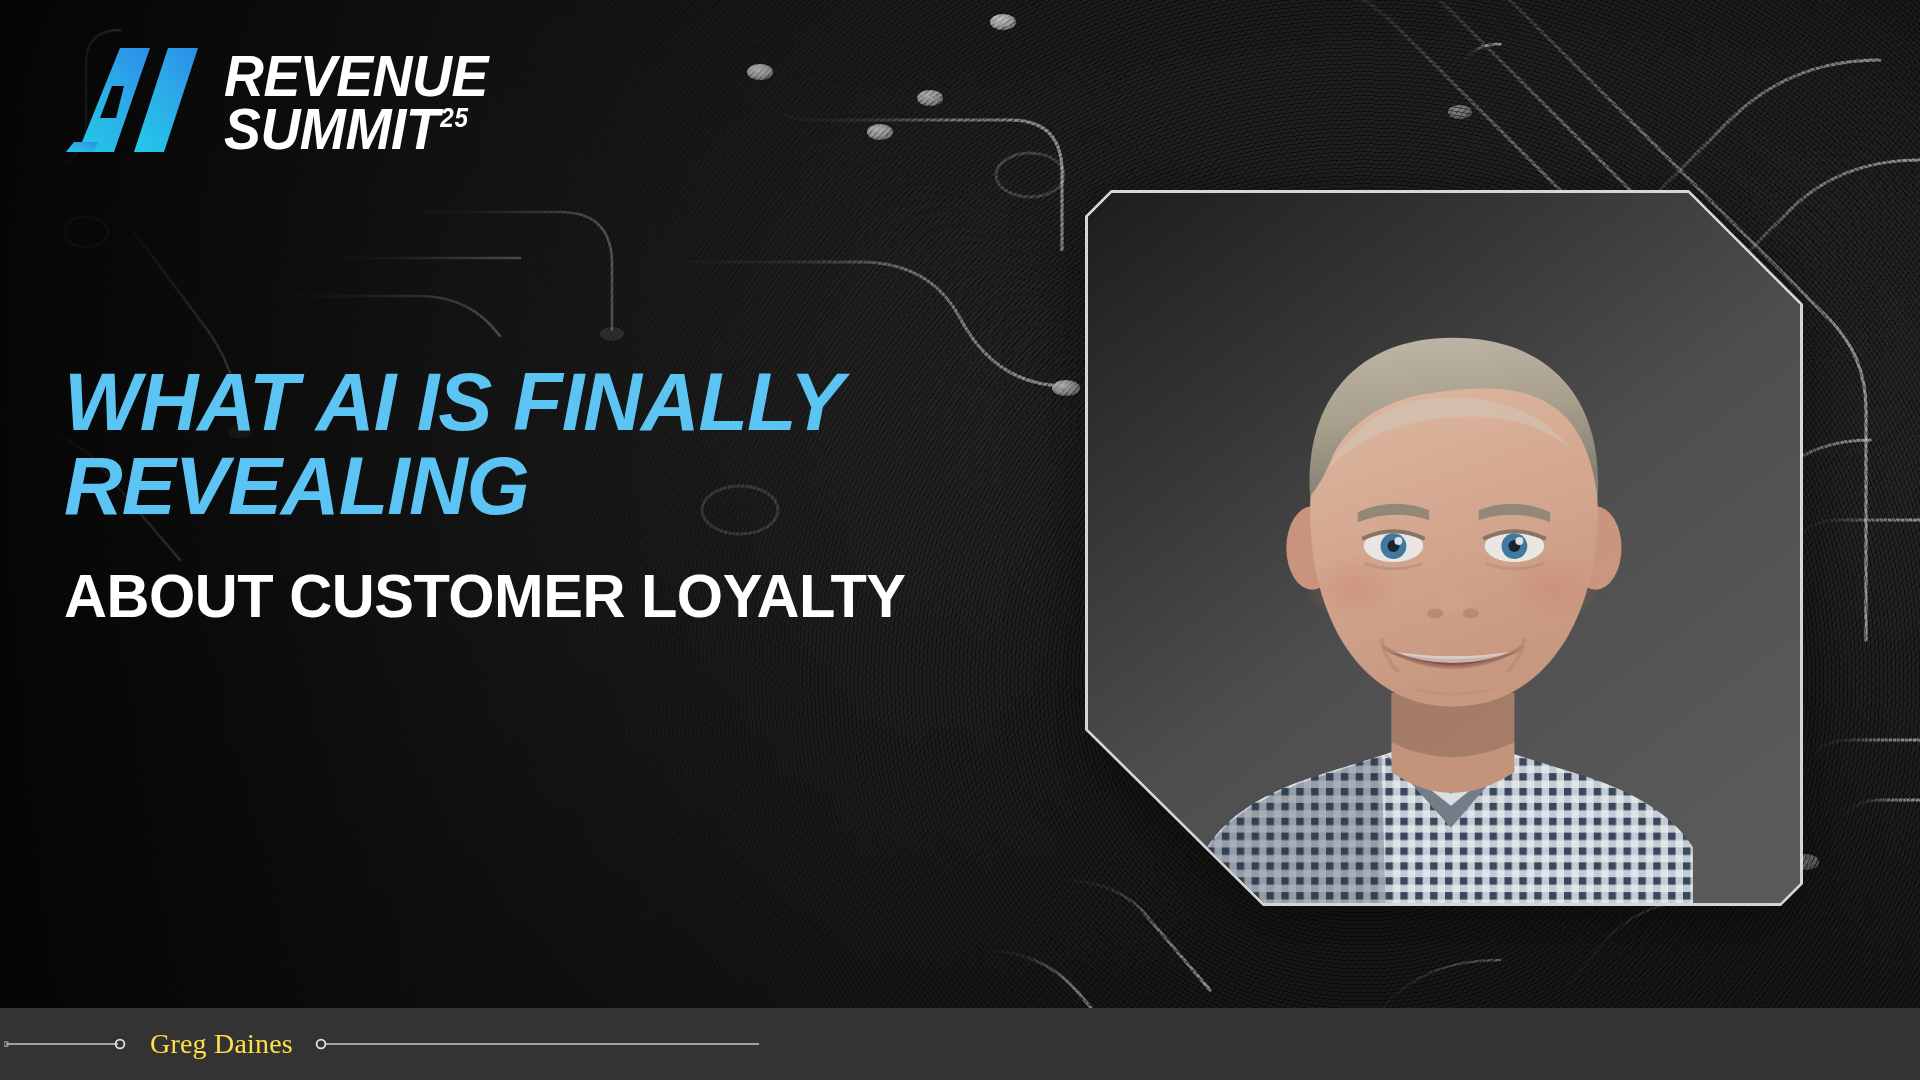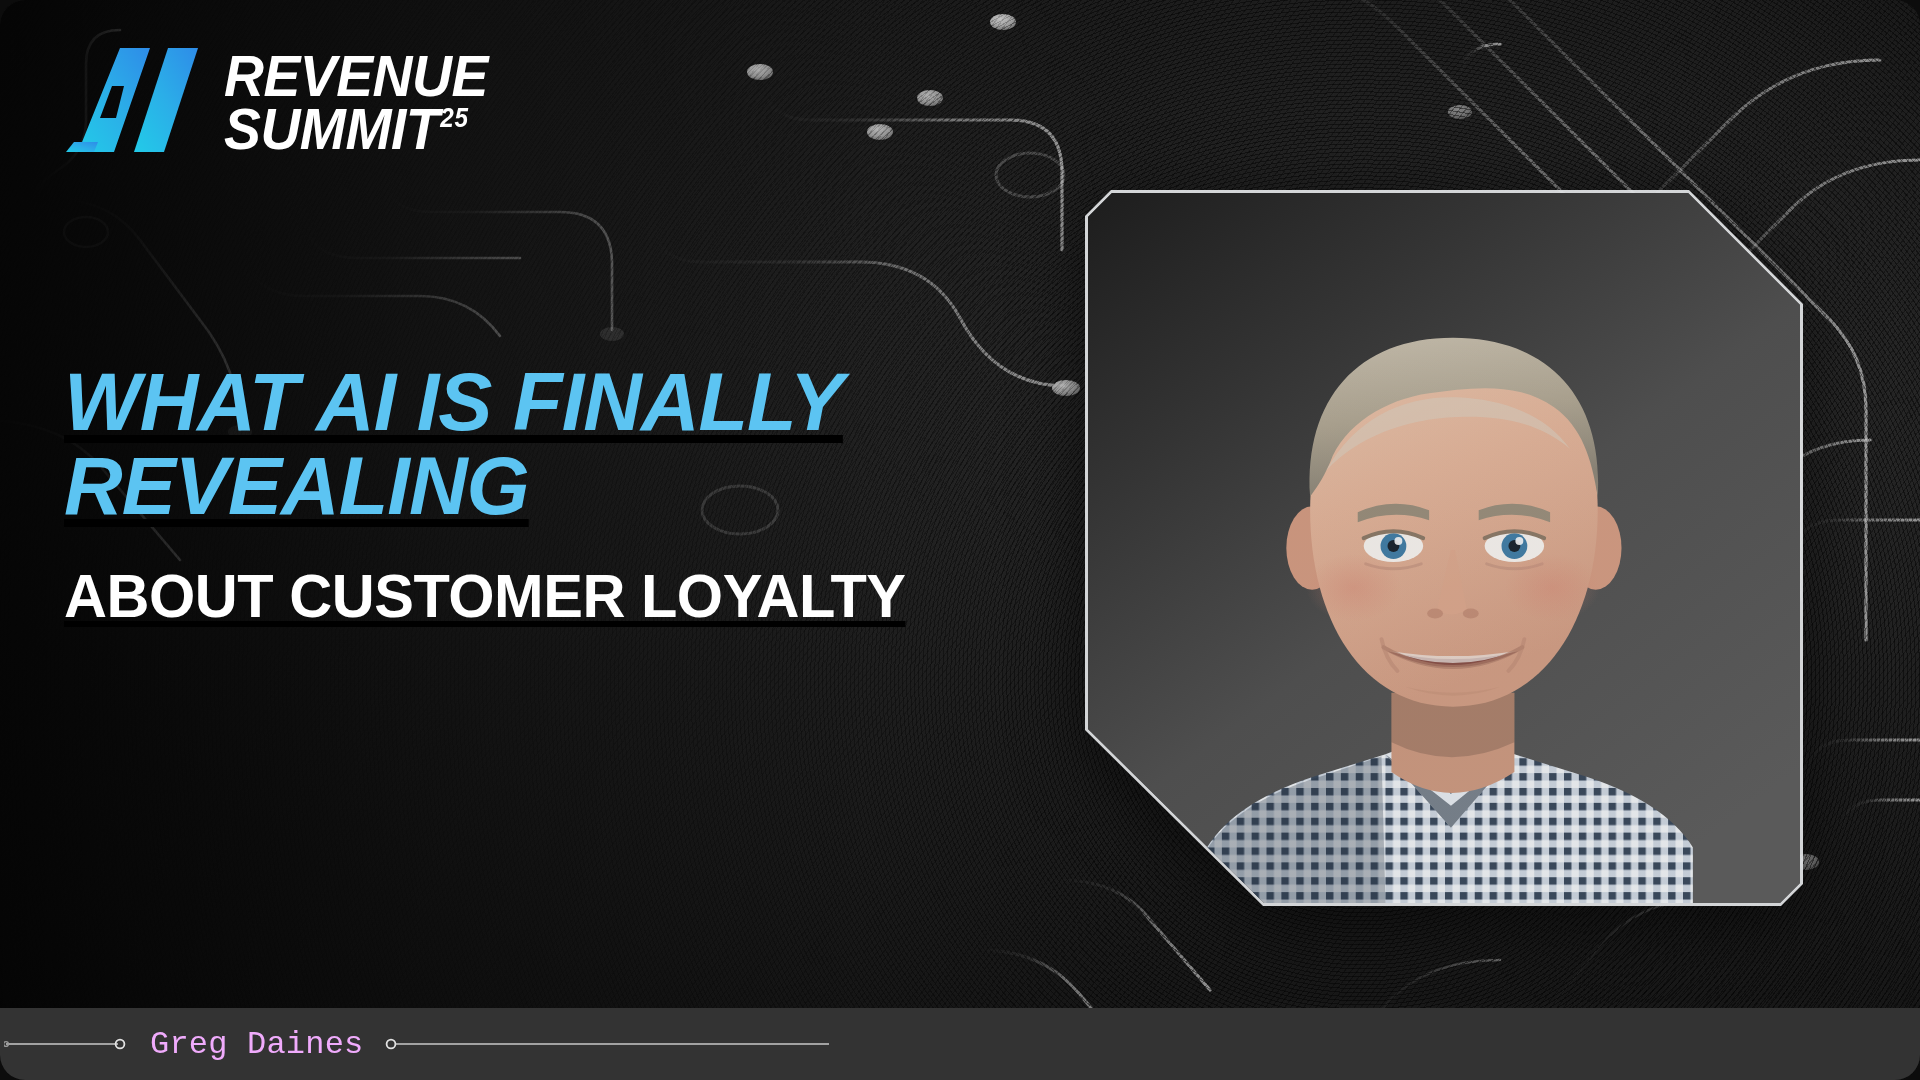--- a/index.html
+++ b/index.html
@@ -10,21 +10,20 @@
     background:#0c0c0c;
     overflow:hidden;
     font-family:"Liberation Sans", sans-serif;
   }
 
   #slide {
     position:relative;
     width:1920px; height:1080px;
     background:#131313;
     overflow:hidden;
-    border-radius:25px;
   }
 
   
   .bg-layer { position:absolute; inset:0; }
 
   .bg-base {
     background:
       radial-gradient(130% 105% at 78% 38%, #2a2a2a 0%, #1d1d1d 34%, #141414 62%, #0e0e0e 100%),
       #111;
   }
@@ -85,21 +84,20 @@
     margin-left:1px; margin-top:2px;
     transform:scaleY(1.12);
   }
 
   
   .headline {
     position:absolute;
     left:64px; top:360px;
     width:880px;
     z-index:6;
-    text-decoration:underline;
   }
   .headline-accent {
     font-family:"Liberation Sans", sans-serif;
     font-weight:bold; font-style:italic;
     font-size:82px;
     line-height:1.02;
     letter-spacing:-1px;
     color:#5CC4F2;
     transform:scaleX(.99);
     transform-origin:left top;
@@ -157,24 +155,24 @@
     display:flex; align-items:center;
     z-index:7;
   }
   .footer-left {
     display:flex; align-items:center;
     margin-left:4px;
     flex:0 0 auto;
   }
   .rule { display:block; }
   .speaker-name {
-    font-family:Liberation Mono, monospace;
-    font-size:32px;
+    font-family:Liberation Serif, serif;
+    font-size:28px;
     font-weight:400;
-    color:#f0abfc;
+    color:#fde047;
     letter-spacing:.2px;
     padding:0 22px;
     white-space:nowrap;
   }
   .footer-right {
     position:absolute; right:58px;
     display:flex; align-items:center; gap:14px;
   }
   .powered-by {
     font-family:"Liberation Sans", sans-serif;

